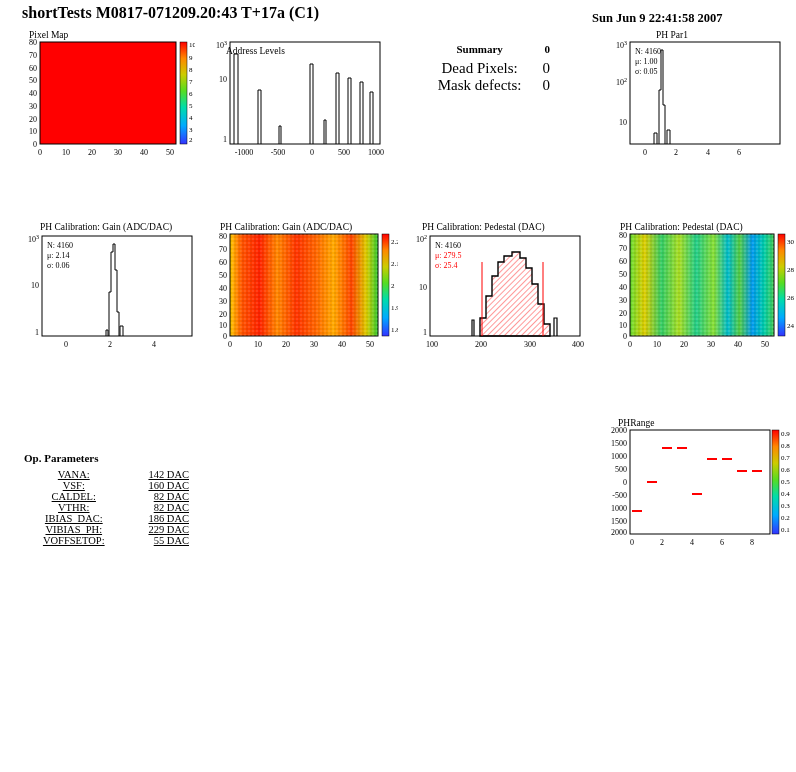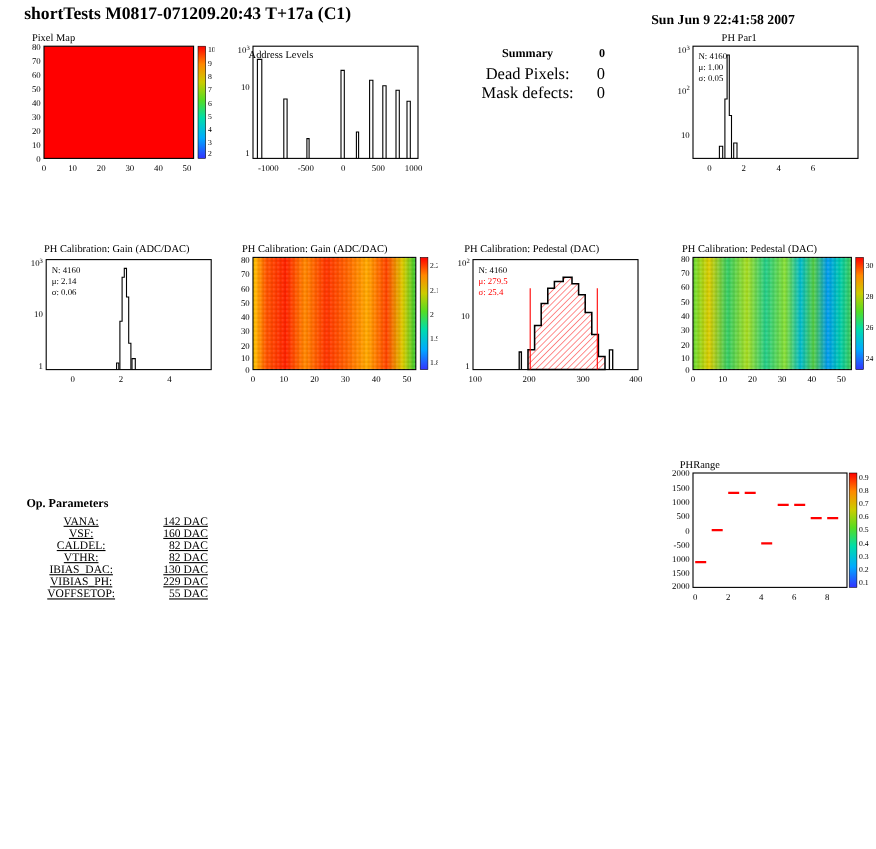--- a/index.html
+++ b/index.html
@@ -376,21 +376,21 @@
     <tr>
       <td class="op-row">CALDEL:</td>
       <td class="op-row val">82 DAC</td>
     </tr>
     <tr>
       <td class="op-row">VTHR:</td>
       <td class="op-row val">82 DAC</td>
     </tr>
     <tr>
       <td class="op-row">IBIAS_DAC:</td>
-      <td class="op-row val">130 DAC</td>
+      <td class="op-row val">186 DAC</td>
     </tr>
     <tr>
       <td class="op-row">VIBIAS_PH:</td>
       <td class="op-row val">229 DAC</td>
     </tr>
     <tr>
       <td class="op-row">VOFFSETOP:</td>
       <td class="op-row val">55 DAC</td>
     </tr>
   </tbody>

